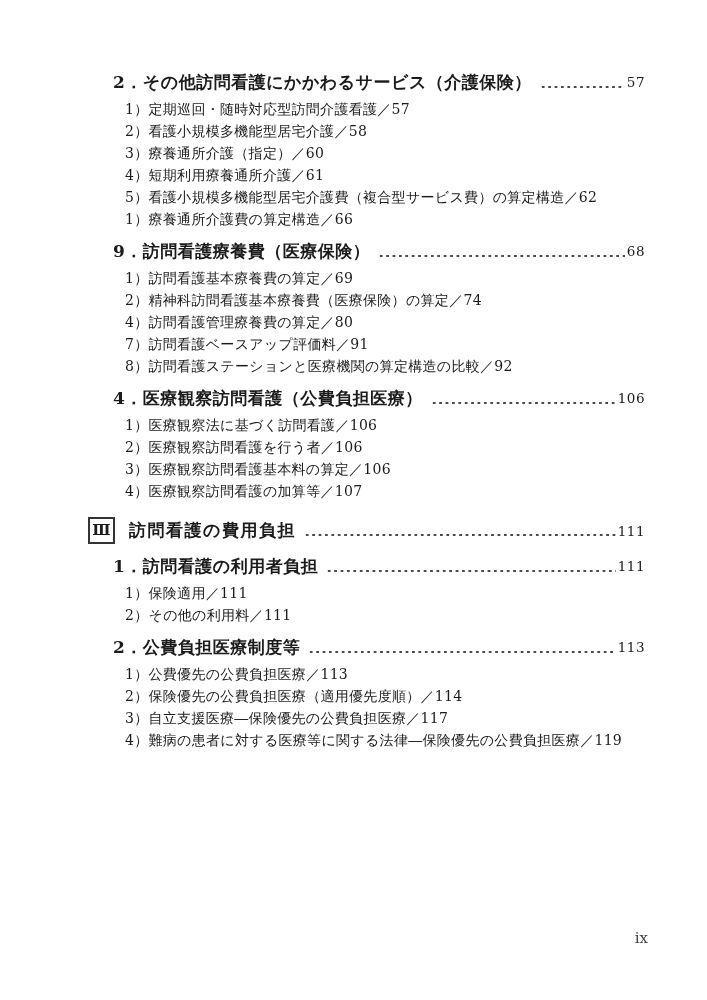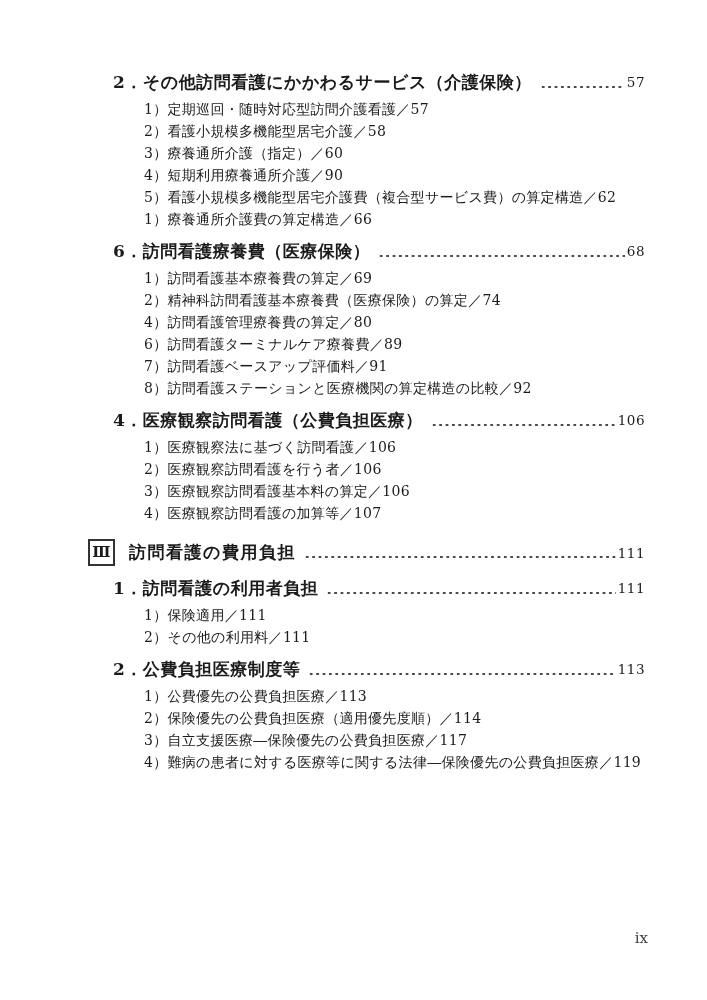--- a/index.html
+++ b/index.html
@@ -13,21 +13,21 @@
     font-size: 17px; line-height: 24px; margin: 9px 0 4px 25px;
   }
   .toc > .section:first-child .sec-heading { margin-top: 0; }
   .sec-title { white-space: nowrap; letter-spacing: 0.5px; }
   .leader {
     flex: 1 1 auto; height: 6px; margin: 0 2px 4px 8px; align-self: flex-end;
     background-image: radial-gradient(circle, #4a4a4a 1.05px, rgba(0,0,0,0) 1.35px);
     background-size: 6.4px 6px; background-repeat: repeat-x; background-position: 0 50%;
   }
   .pageno { font-weight: normal; font-size: 13.5px; letter-spacing: 0.5px; flex: 0 0 auto; }
-  .items { margin-left: 56px; }
+  .items { margin-left: 37px; }
   .item { font-size: 14px; line-height: 22px; letter-spacing: 0.3px; white-space: nowrap; }
   .part-heading { display: flex; align-items: baseline; margin: 13px 0 7px 0; }
   .part-box {
     width: 23px; height: 23px; border: 2px solid #333; box-sizing: content-box;
     display: flex; align-items: center; justify-content: center;
     font-size: 15px; font-weight: bold; align-self: center; margin-right: 14px; flex: 0 0 auto;
   }
   .part-title {
     font-family: "DejaVu Sans", "Liberation Sans", sans-serif; font-weight: bold;
     font-size: 17px; line-height: 30px; letter-spacing: 1.5px; white-space: nowrap;
@@ -46,36 +46,35 @@
       <div class="section">
         <div class="sec-heading">
           <span class="sec-title">2．その他訪問看護にかかわるサービス（介護保険）</span>
           <span class="leader"></span>
           <span class="pageno">57</span>
         </div>
         <div class="items">
           <div class="item">1）定期巡回・随時対応型訪問介護看護／57</div>
           <div class="item">2）看護小規模多機能型居宅介護／58</div>
           <div class="item">3）療養通所介護（指定）／60</div>
-          <div class="item">4）短期利用療養通所介護／90</div>
+          <div class="item">4）短期利用療養通所介護／61</div>
           <div class="item">5）看護小規模多機能型居宅介護費（複合型サービス費）の算定構造／62</div>
           <div class="item">1）療養通所介護費の算定構造／66</div>
         </div>
       </div>
       <div class="section">
         <div class="sec-heading">
-          <span class="sec-title">6．訪問看護療養費（医療保険）</span>
+          <span class="sec-title">9．訪問看護療養費（医療保険）</span>
           <span class="leader"></span>
           <span class="pageno">68</span>
         </div>
         <div class="items">
           <div class="item">1）訪問看護基本療養費の算定／69</div>
           <div class="item">2）精神科訪問看護基本療養費（医療保険）の算定／74</div>
           <div class="item">4）訪問看護管理療養費の算定／80</div>
-          <div class="item">6）訪問看護ターミナルケア療養費／89</div>
           <div class="item">7）訪問看護ベースアップ評価料／91</div>
           <div class="item">8）訪問看護ステーションと医療機関の算定構造の比較／92</div>
         </div>
       </div>
       <div class="section">
         <div class="sec-heading">
           <span class="sec-title">4．医療観察訪問看護（公費負担医療）</span>
           <span class="leader"></span>
           <span class="pageno">106</span>
         </div>

